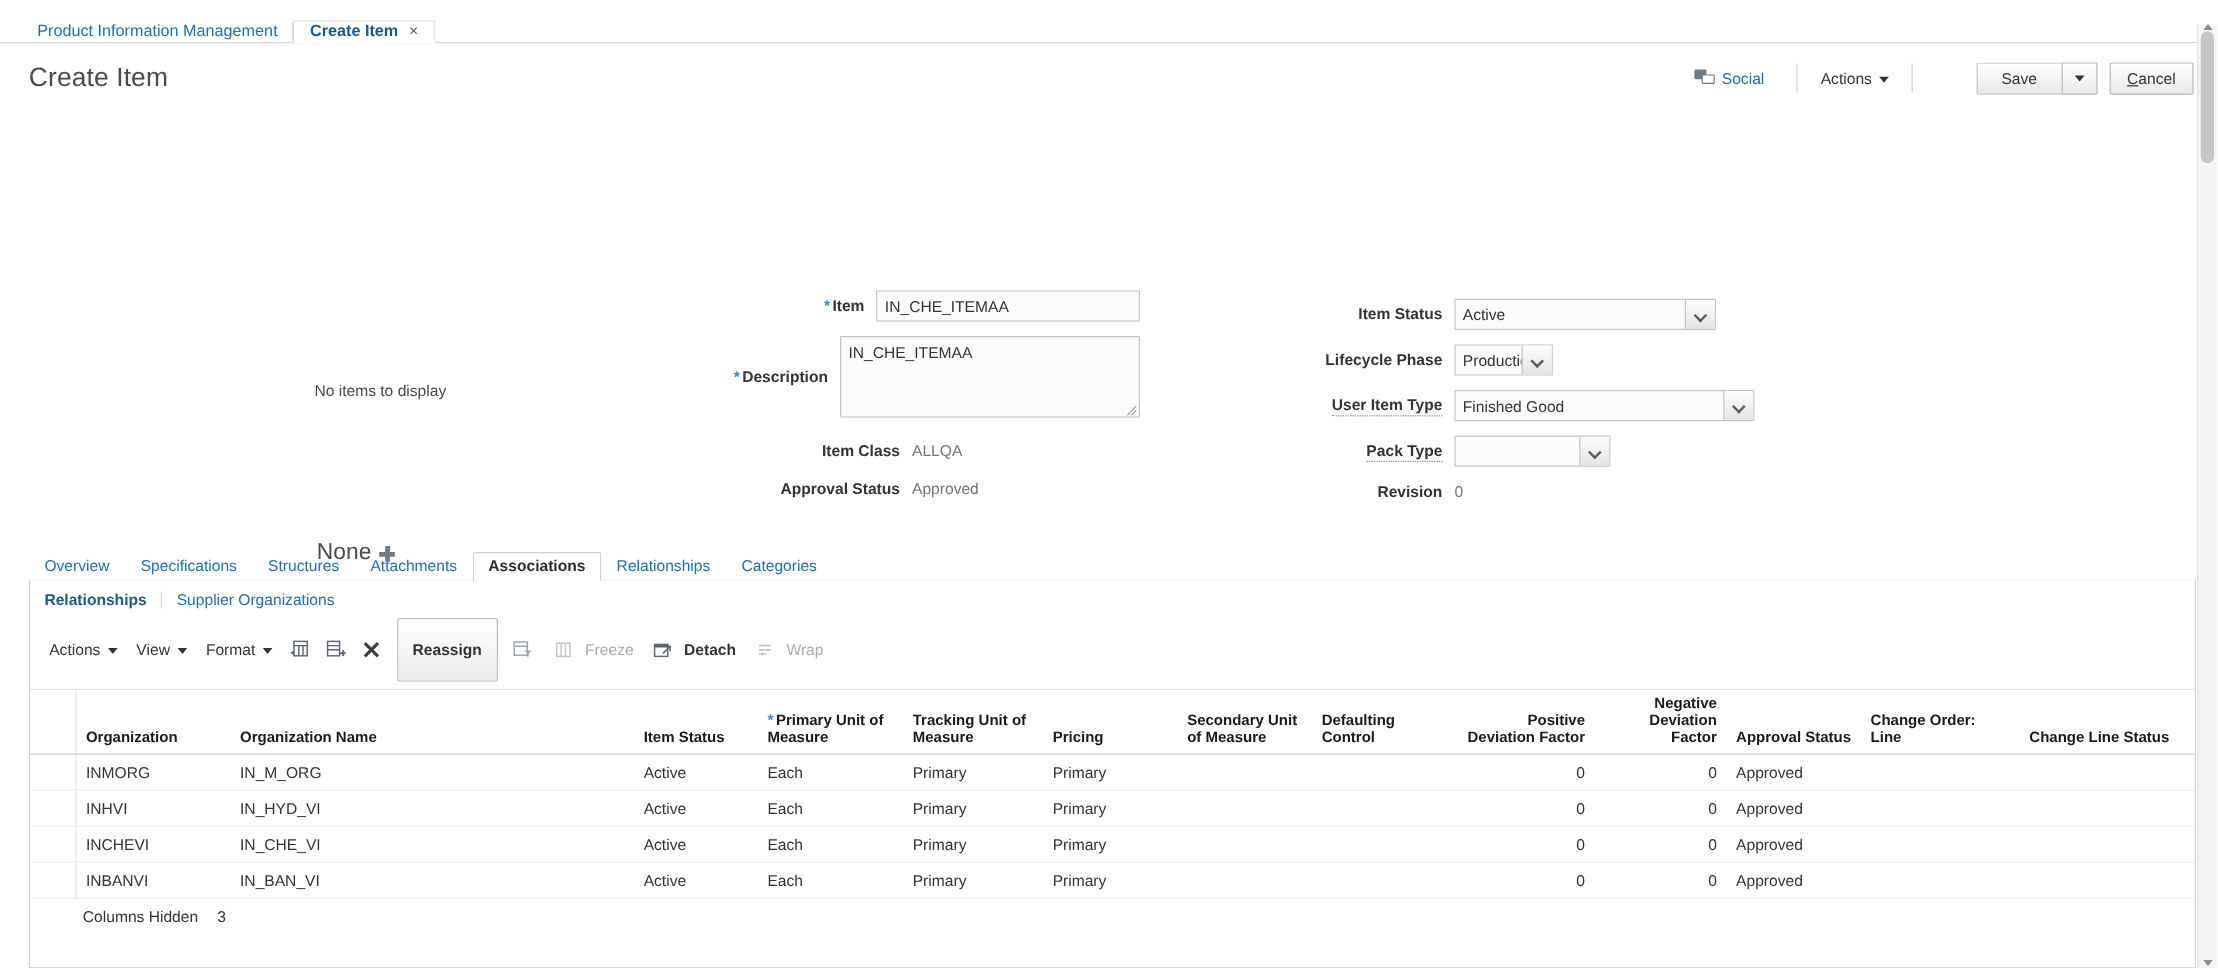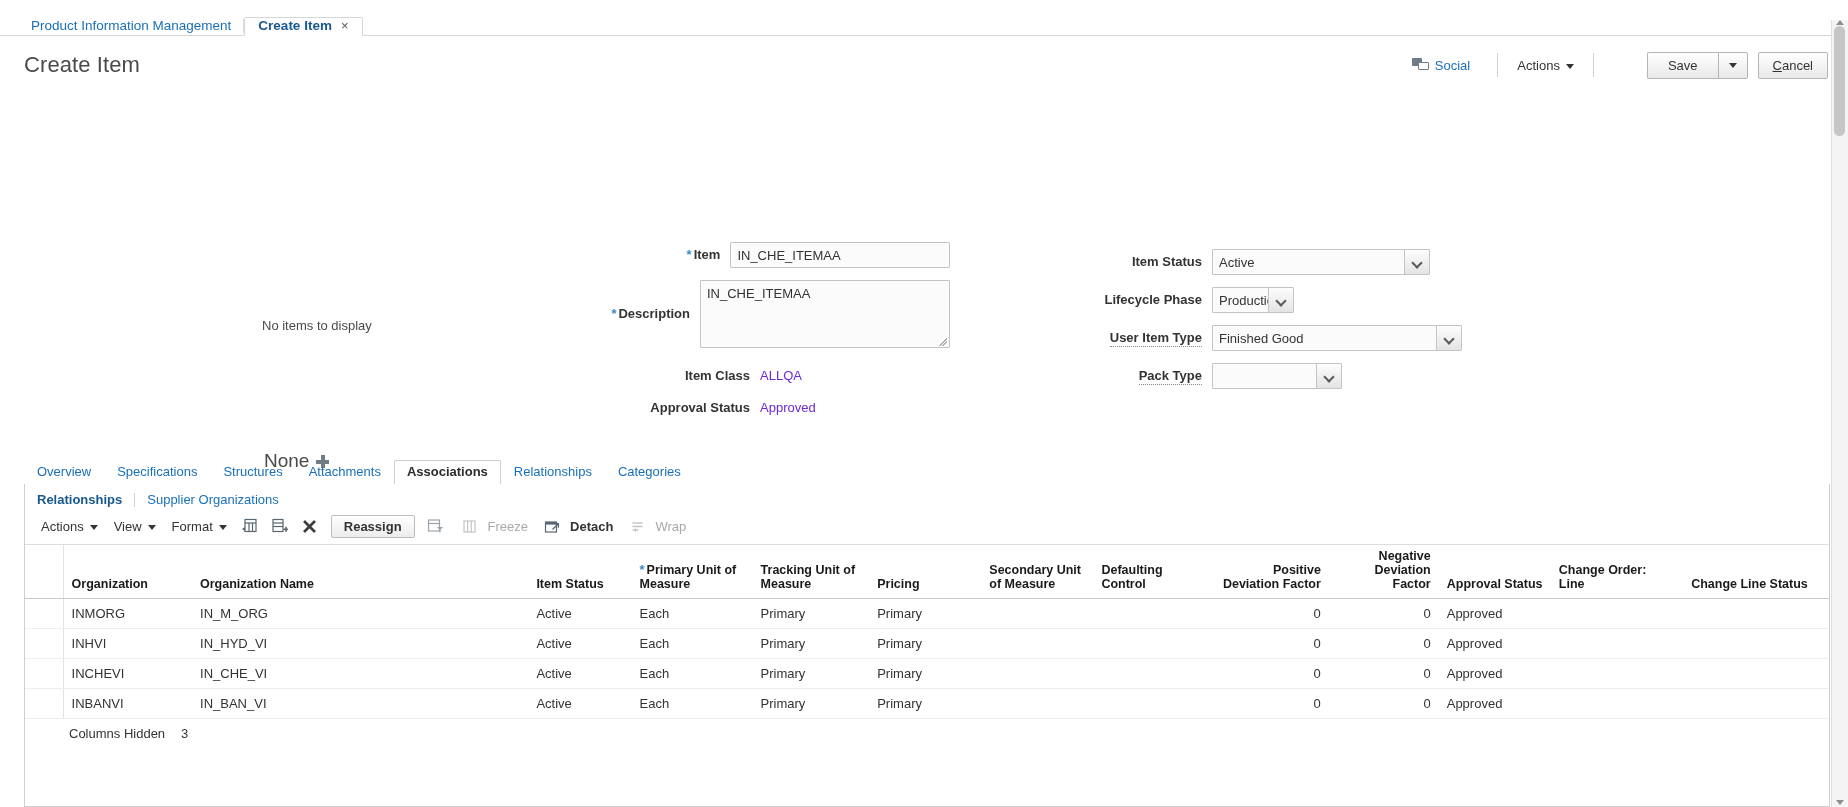--- a/index.html
+++ b/index.html
@@ -245,21 +245,21 @@
     color: #3a87c8;
     margin-right: 2px;
     font-size: 13px;
   }
   .dotted {
     border-bottom: 1px dotted #888;
     padding-bottom: 1px;
   }
   .ftext {
     font-size: 13px;
-    color: #6d28d9;
+    color: #737373;
     padding-top: 5px;
     font-weight: normal;
   }
   .inputbox {
     width: 250px;
     height: 26px;
     border: 1px solid #c4c4c4;
     background: #fbfbfb;
     box-sizing: border-box;
     font-family: "Liberation Sans", sans-serif;
@@ -427,21 +427,21 @@
     justify-content: center;
     cursor: pointer;
   }
   .tb-btn {
     font-size: 13px;
     font-weight: bold;
     color: #333;
     background: linear-gradient(#ffffff, #ececec);
     border: 1px solid #bdbdbd;
     border-radius: 2px;
-    padding: 3px 12px;
+    padding: 18px 12px;
     margin: 0 6px;
     cursor: pointer;
   }
   .tb-label {
     font-size: 13px;
     padding: 3px 5px 3px 3px;
     white-space: nowrap;
     cursor: pointer;
   }
   .tb-label.disabled { color: #a9a9a9; cursor: default; }
@@ -615,20 +615,24 @@
     <div class="frow">
       <div class="flabel" style="width:112px"><span class="dotted">Pack Type</span></div>
       <div class="selectbox w-packtype">
         <div class="sval"></div>
         <div class="sarrow">
             <span class="chev"></span>
           </div>
       </div>
     </div>
 
+    <div class="frow" style="margin-top:6px">
+      <div class="flabel" style="width:112px;padding-top:1px">Revision</div>
+      <div class="ftext" style="padding-top:1px">0</div>
+    </div>
   </div>
 </div>
 
 <div class="tabs-row">
   <div class="ptab">Overview</div>
   <div class="ptab">Specifications</div>
   <div class="ptab">Structures</div>
   <div class="ptab">Attachments</div>
   <div class="ptab active">Associations</div>
   <div class="ptab">Relationships</div>

